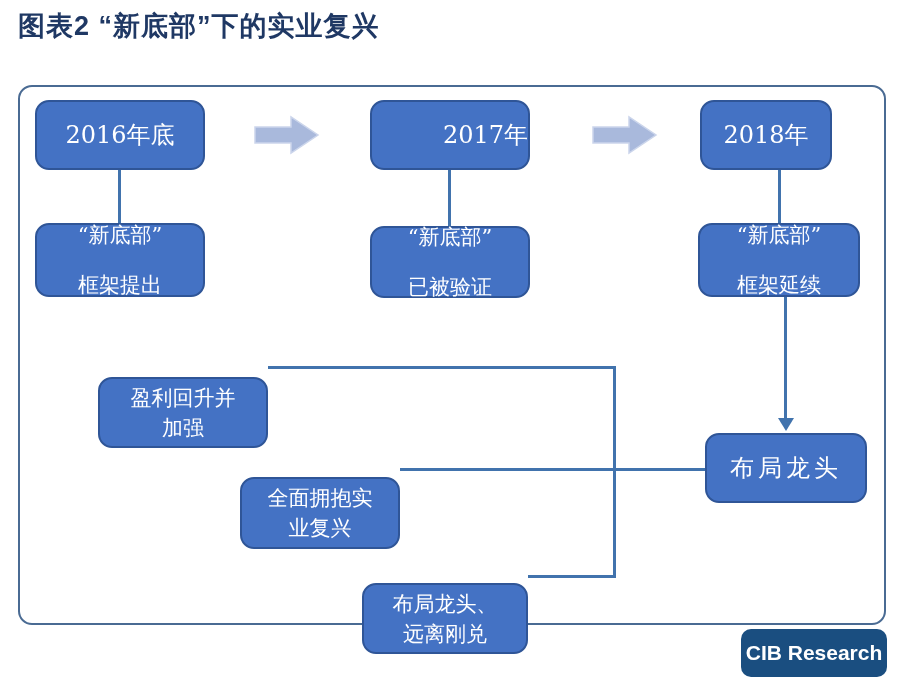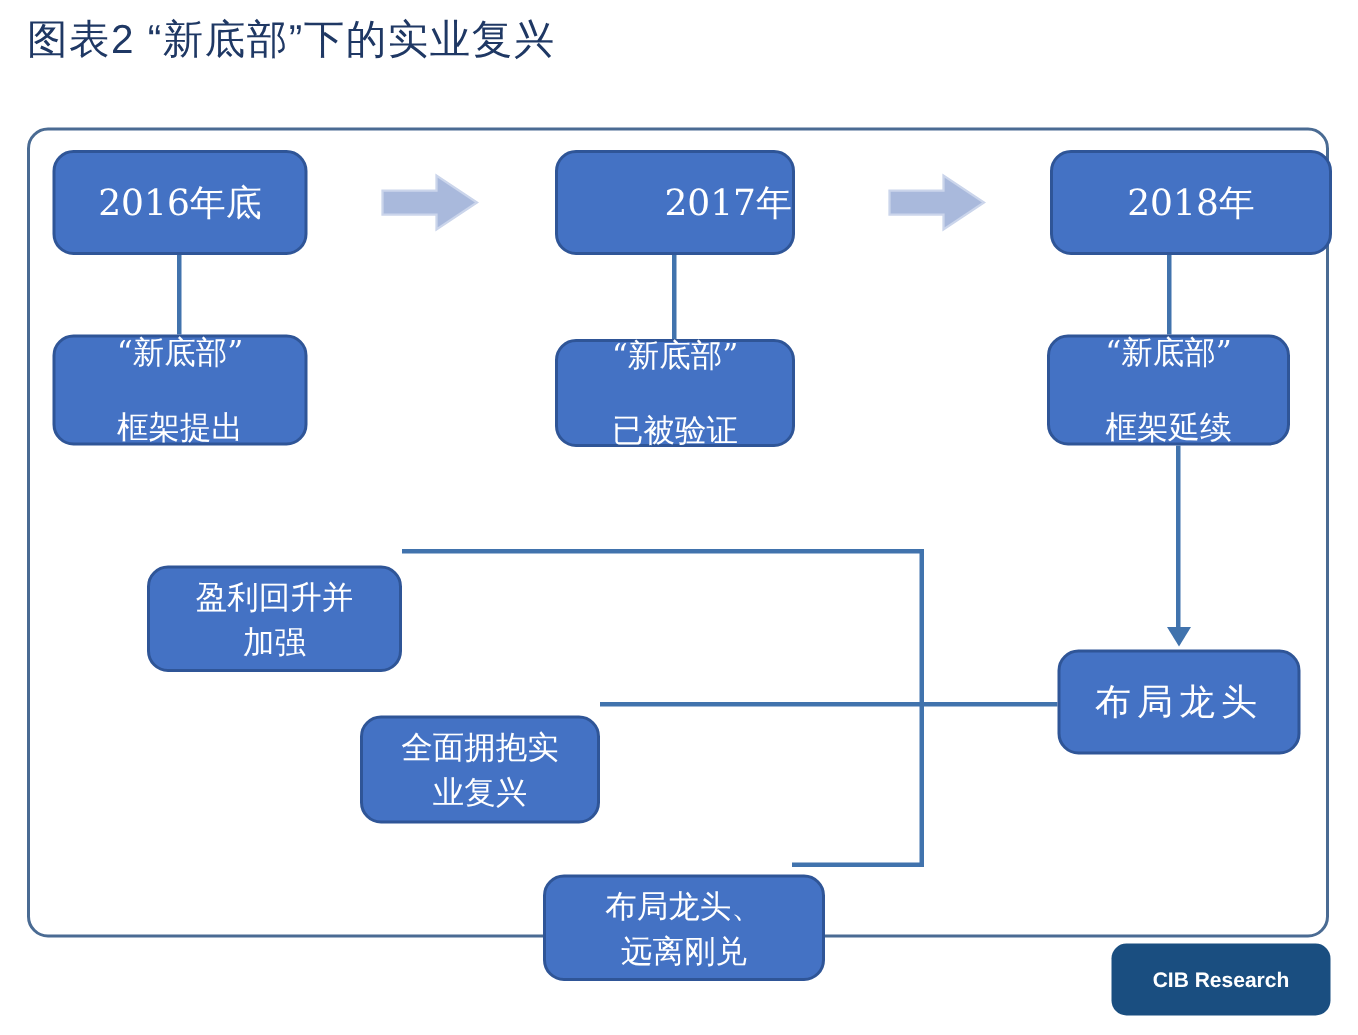--- a/index.html
+++ b/index.html
@@ -5,21 +5,21 @@
   html,body{margin:0;padding:0;background:#ffffff;}
   .canvas{
     position:relative;
     width:905px;height:690px;
     background:#ffffff;
     font-family:"Liberation Sans",sans-serif;
     overflow:hidden;
   }
   .page-title{
     position:absolute;left:18px;top:8px;
-    font-size:27px;font-weight:normal;color:#1F3864;
+    font-size:27px;font-weight:bold;color:#1F3864;
     letter-spacing:1px;
     font-family:"Liberation Sans",sans-serif;
     margin:0;
   }
   .frame{
     position:absolute;left:18px;top:85px;
     width:864px;height:536px;
     border:2px solid #4A6B93;border-radius:14px;
     background:#ffffff;
   }
@@ -48,40 +48,40 @@
     border-left:8px solid transparent;
     border-right:8px solid transparent;
     border-top:13px solid #4173AD;
   }
   .block-arrow{position:absolute;width:66px;height:40px;}
   .badge{
     position:absolute;left:741px;top:629px;
     width:146px;height:48px;
     background:#1A4E80;border-radius:10px;
     display:flex;align-items:center;justify-content:center;
-    color:#ffffff;font-size:14px;font-weight:600;
+    color:#ffffff;font-size:21px;font-weight:600;
     font-family:"Liberation Sans",sans-serif;
   }
 </style>
 </head>
 <body>
 
 <div class="canvas">
 
   <h1 class="page-title">图表2  “新底部”下的实业复兴</h1>
 
   <div class="frame"></div>
 
   <div class="node year" style="left:35px;top:100px;width:170px;height:70px;">
     <span>2016年底</span>
   </div>
   <div class="node year" style="left:370px;top:100px;width:160px;height:70px;align-items:flex-end;">
     <span>2017年</span>
   </div>
-  <div class="node year" style="left:700px;top:100px;width:188px;height:70px;">
+  <div class="node year" style="left:700px;top:100px;width:132px;height:70px;">
     <span>2018年</span>
   </div>
 
   <svg class="block-arrow" style="left:254px;top:115px;" viewBox="0 0 66 40">
     <polygon points="1,12 37,12 37,2 64,20 37,38 37,28 1,28" fill="#A9B9DC" stroke="#CBD5EB" stroke-width="1.5"></polygon>
   </svg>
   <svg class="block-arrow" style="left:592px;top:115px;" viewBox="0 0 66 40">
     <polygon points="1,12 37,12 37,2 64,20 37,38 37,28 1,28" fill="#A9B9DC" stroke="#CBD5EB" stroke-width="1.5"></polygon>
   </svg>
 
@@ -103,21 +103,21 @@
   </div>
 
   <div class="node factor" style="left:98px;top:333px;width:170px;height:71px;">
     <span class="l1">盈利回升并</span>
     <span class="l2">加强</span>
   </div>
   <div class="node factor" style="left:240px;top:433px;width:160px;height:72px;">
     <span class="l1">全面拥抱实</span>
     <span class="l2">业复兴</span>
   </div>
-  <div class="node factor" style="left:362px;top:539px;width:188px;height:71px;">
+  <div class="node factor" style="left:362px;top:539px;width:166px;height:71px;">
     <span class="l1">布局龙头、</span>
     <span class="l2">远离刚兑</span>
   </div>
 
   <div class="line line-h" style="left:268px;top:366px;width:348px;"></div>
   <div class="line line-h" style="left:400px;top:468px;width:305px;"></div>
   <div class="line line-h" style="left:528px;top:575px;width:88px;"></div>
   <div class="line line-v" style="left:613px;top:366px;height:212px;"></div>
 
   <div class="line line-v" style="left:784px;top:297px;height:122px;"></div>

